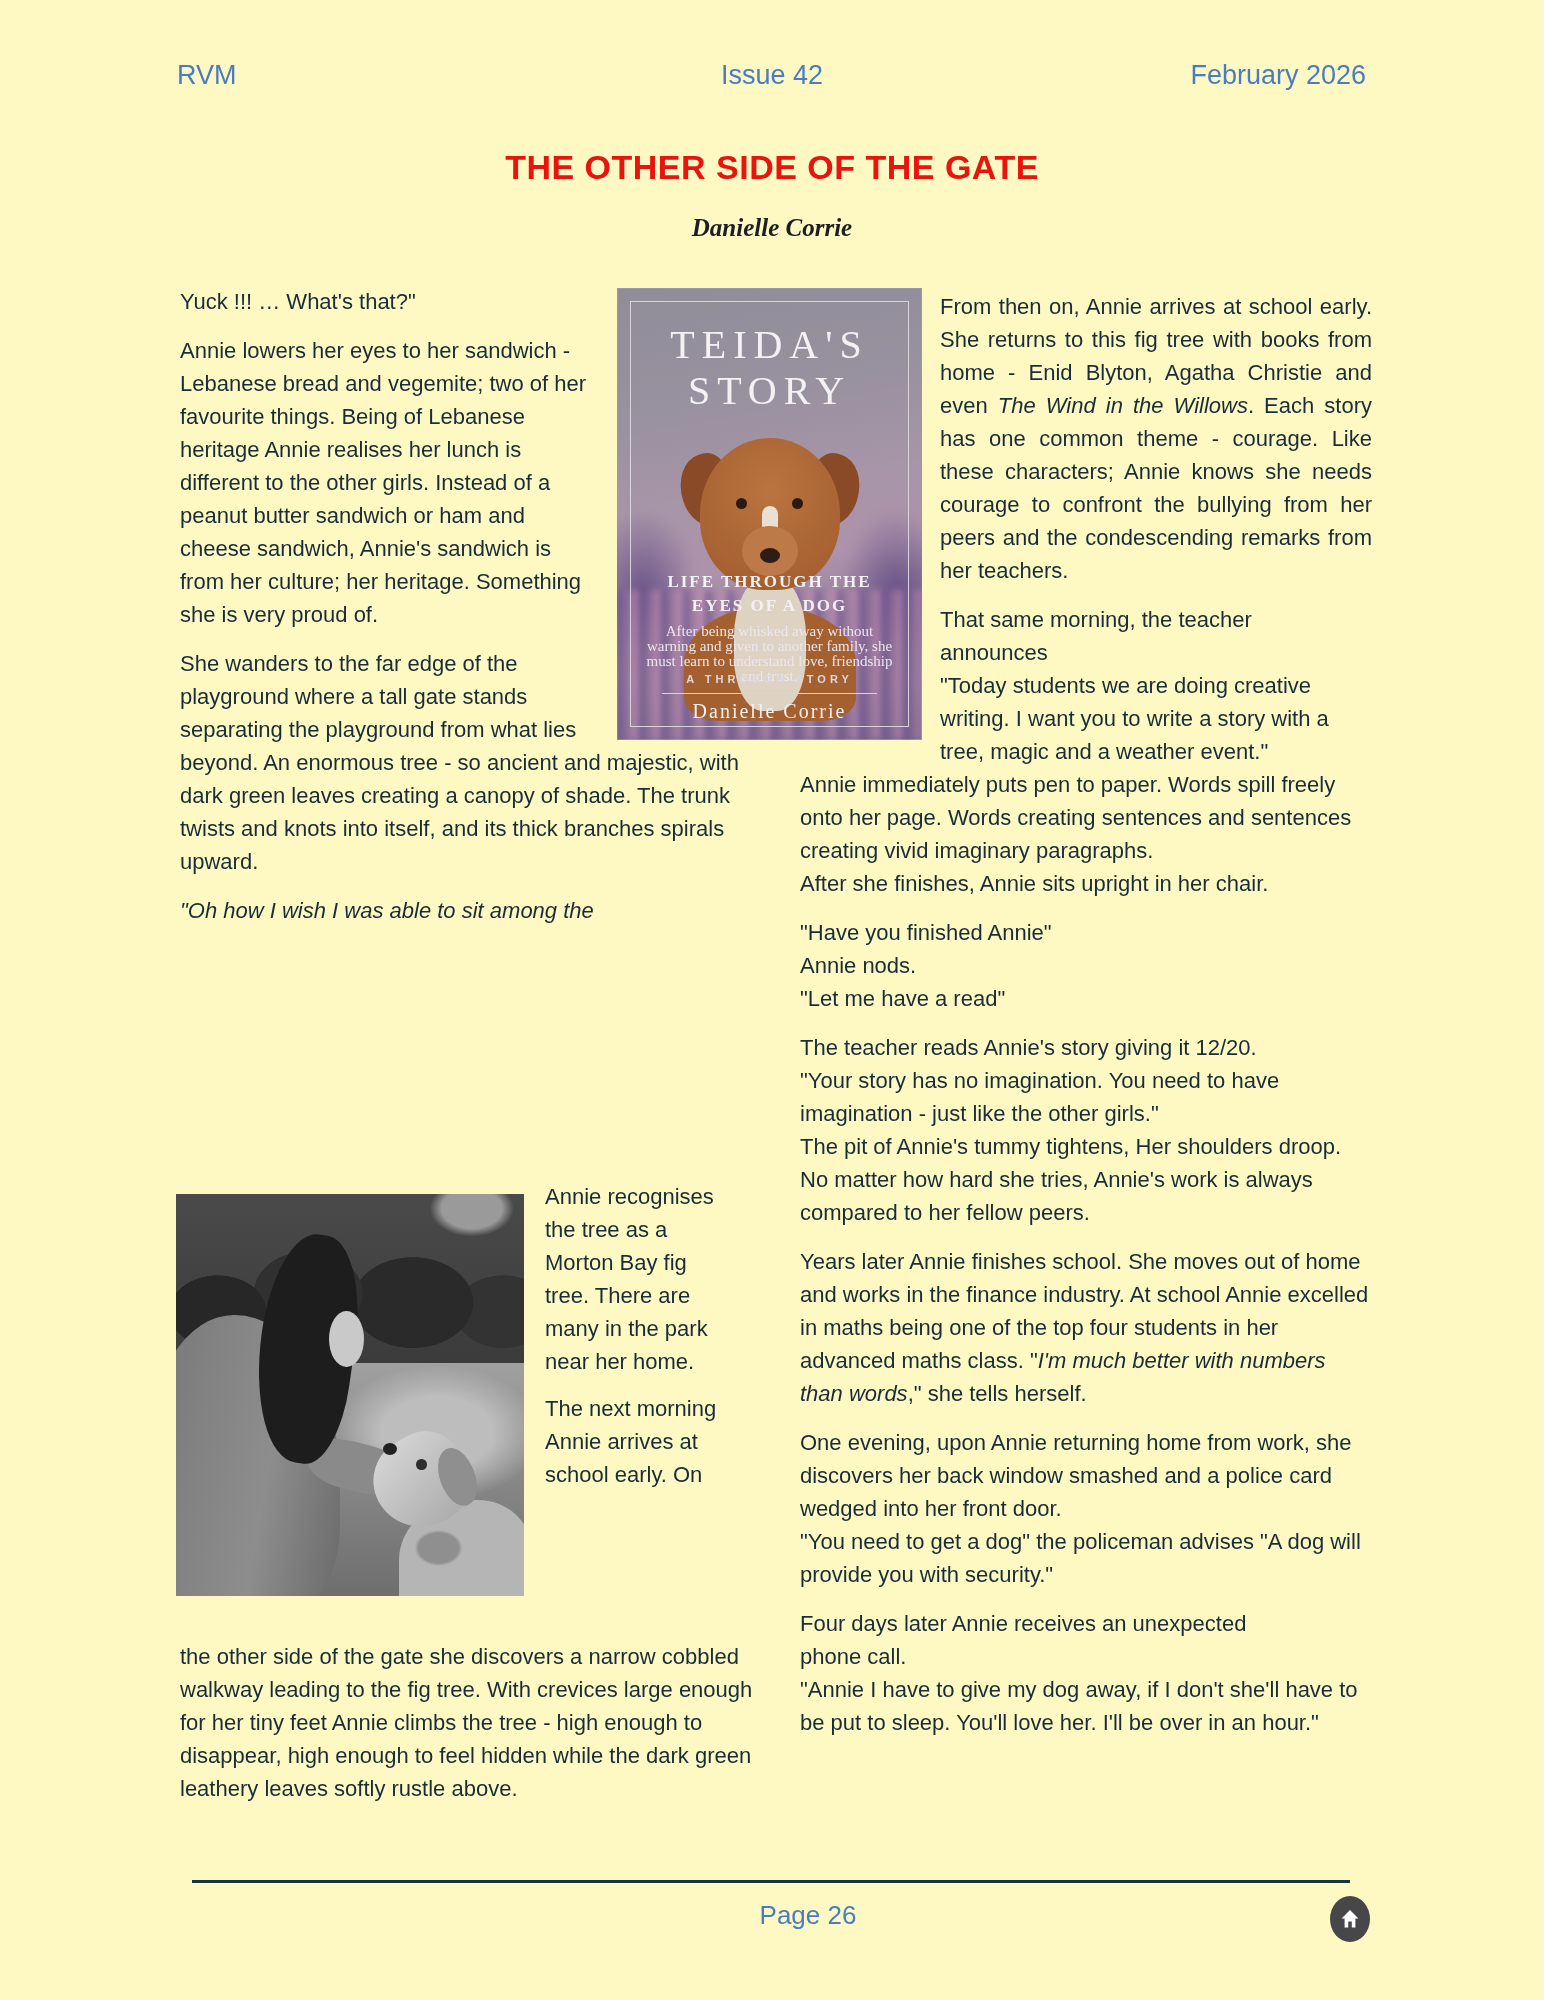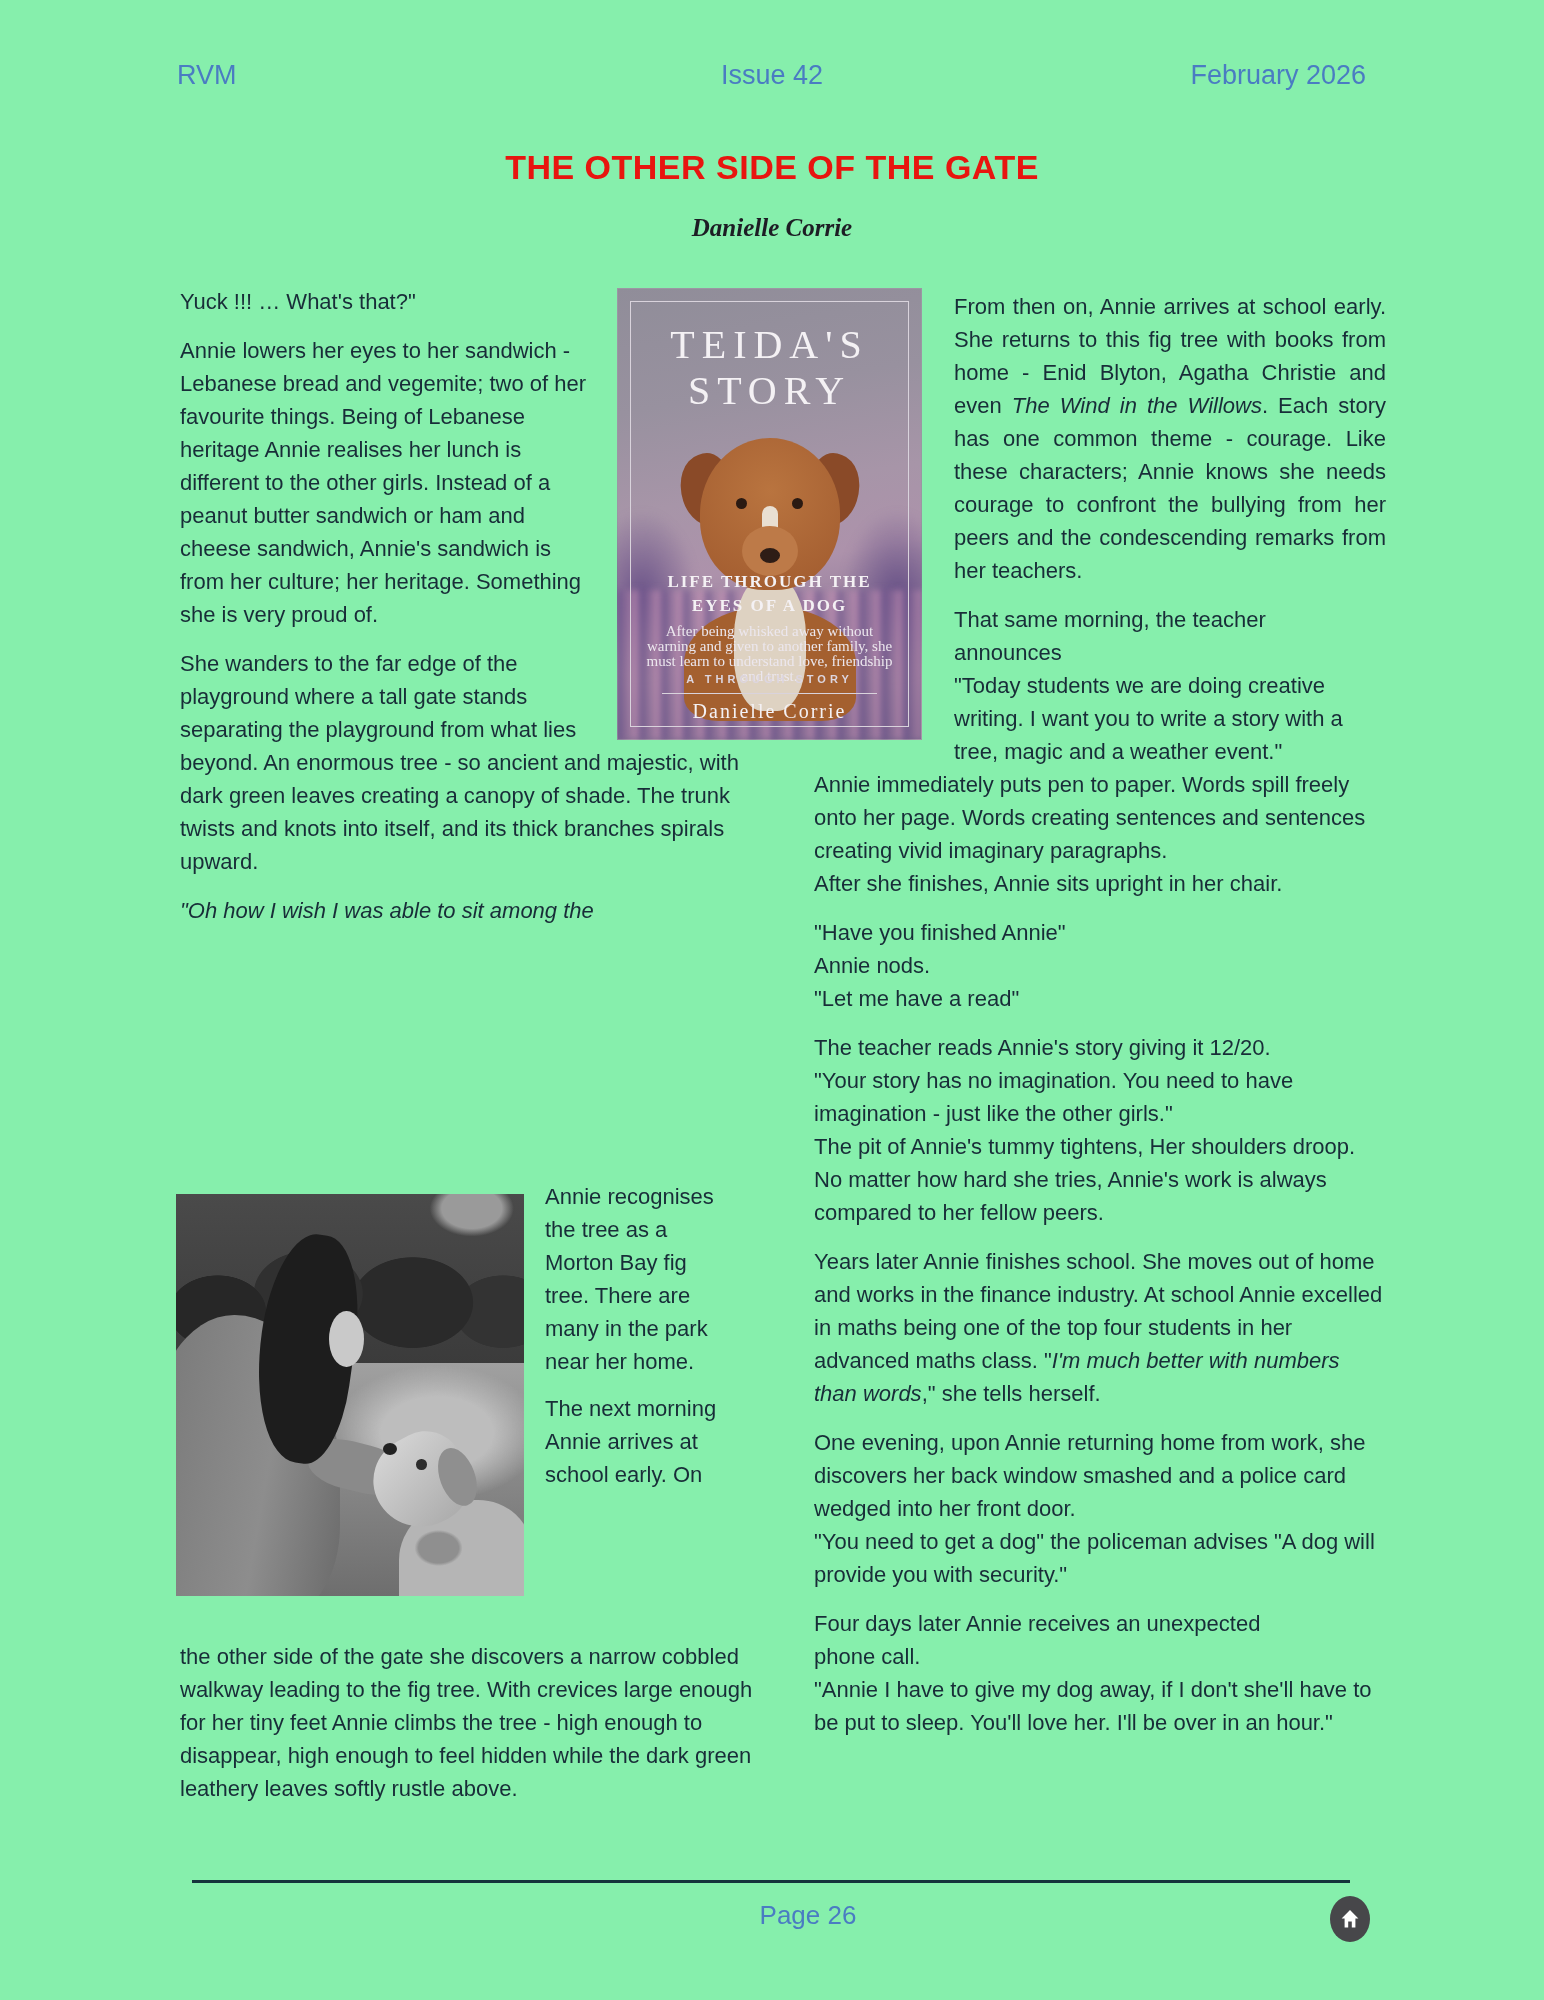--- a/index.html
+++ b/index.html
@@ -1,33 +1,33 @@
 <!DOCTYPE html>
 <html><head>
 <meta charset="utf-8">
 <style>
   html,body{margin:0;padding:0;}
-  .page{position:relative;width:1544px;height:2000px;background:#86efac;overflow:hidden;
+  .page{position:relative;width:1544px;height:2000px;background:#fef9c3;overflow:hidden;
         font-family:"Liberation Sans","DejaVu Sans",sans-serif;color:#182d38;}
   
   .hdr{position:absolute;top:60px;font-size:27px;color:#4a7cc2;}
   .hdr-left{left:177px;}
   .hdr-center{left:0;width:100%;text-align:center;}
   .hdr-right{right:178px;}
   
   .title{position:absolute;top:148px;left:0;width:100%;text-align:center;
          font-size:34px;font-weight:bold;color:#e8150f;letter-spacing:.5px;}
   .byline{position:absolute;top:214px;left:0;width:100%;text-align:center;
           font-family:"Liberation Serif","DejaVu Serif",serif;font-style:italic;font-weight:bold;
           font-size:25px;color:#1d1d24;}
   
   .flow{position:absolute;font-size:22px;line-height:33px;}
   .flow p{margin:0 0 16px 0;}
   .left-flow{left:180px;top:285px;width:580px;}
-  .right-flow{left:800px;top:290px;width:572px;margin-left:14px;}
+  .right-flow{left:800px;top:290px;width:572px;}
   .spacer-r{float:right;width:170px;height:445px;}
   .spacer-l{float:left;width:140px;height:470px;}
   .just{text-align:justify;}
   .pre{white-space:pre-line;}
   .it{font-style:italic;}
   .side-col{left:545px;top:1180px;width:178px;}
   .side-col p{margin:0 0 14px 0;}
   .wide-bottom{left:180px;top:1640px;width:584px;}
   
   .book{position:absolute;left:617px;top:288px;width:305px;height:452px;overflow:hidden;

